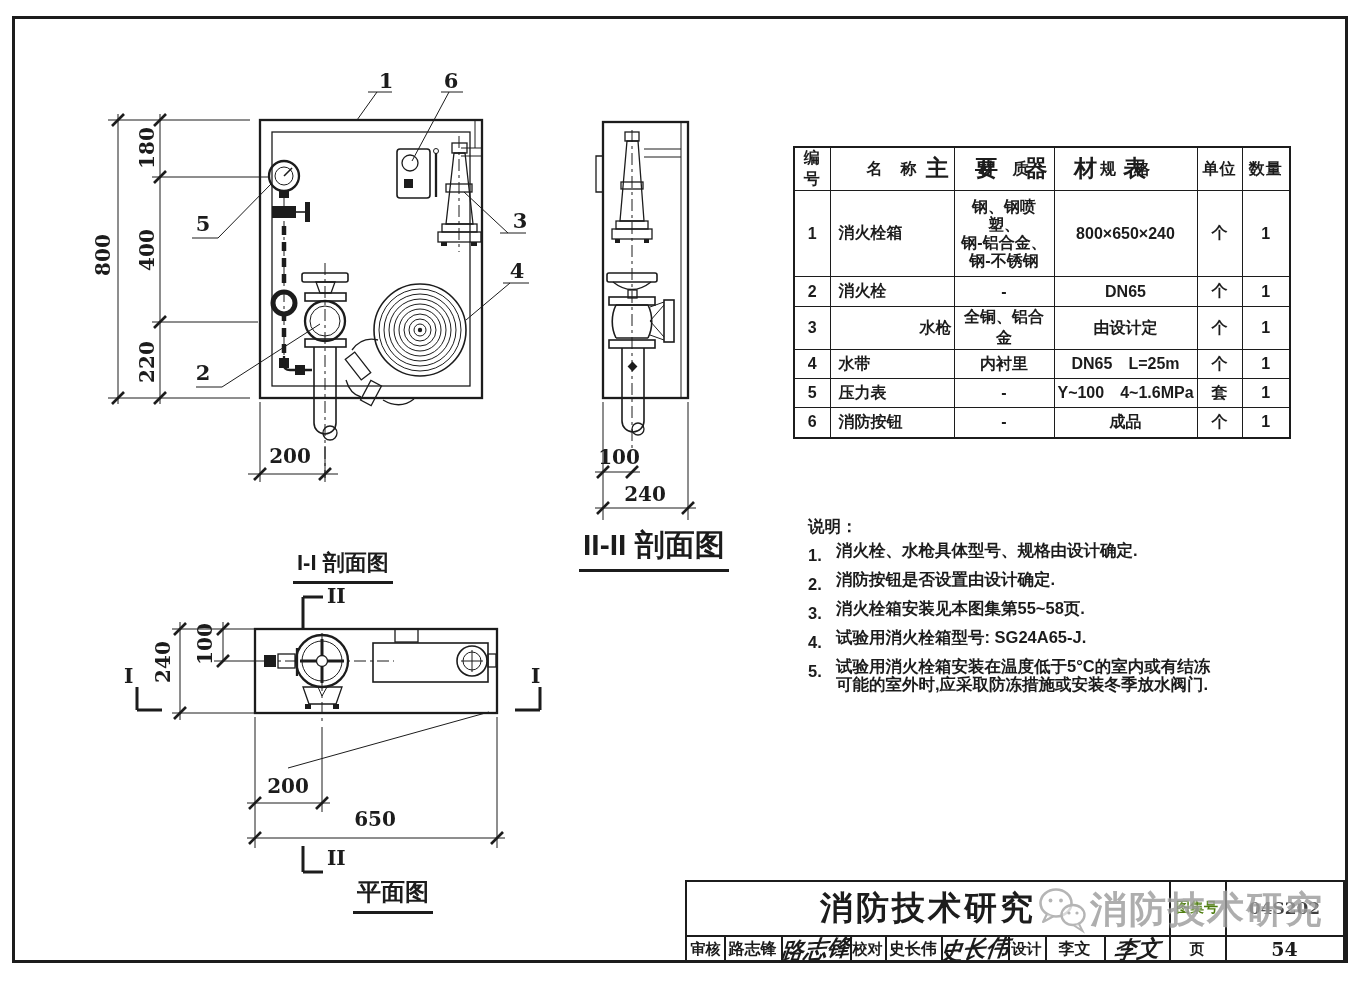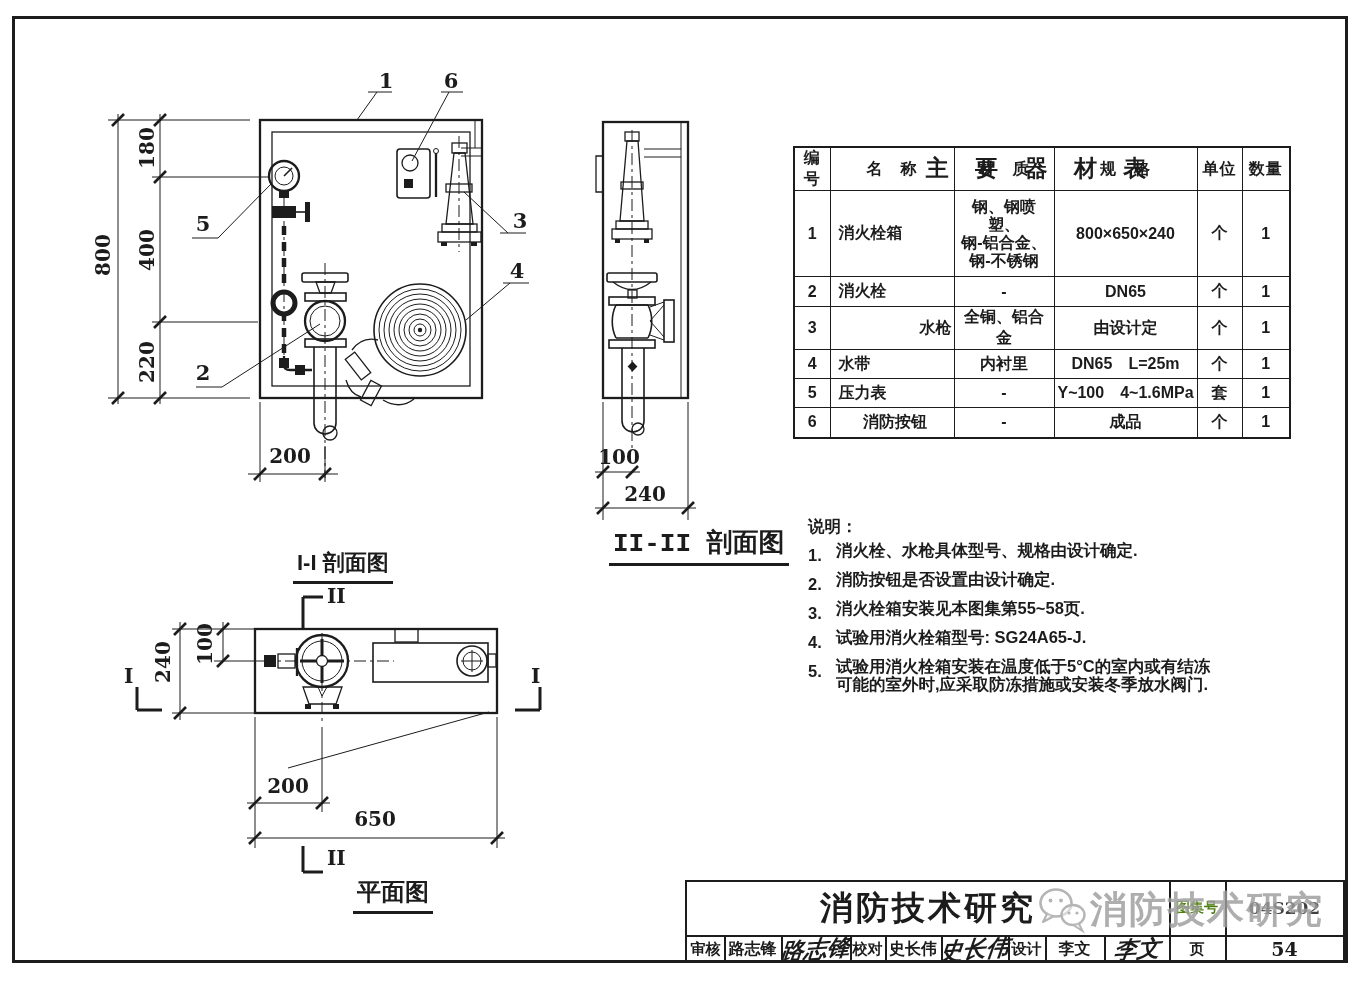--- a/index.html
+++ b/index.html
@@ -273,21 +273,21 @@
   <div class="abs callout" style="left:441px;top:68px;">6</div>
   <div class="abs callout" style="left:193px;top:211px;">5</div>
   <div class="abs callout" style="left:510px;top:208px;">3</div>
   <div class="abs callout" style="left:193px;top:360px;">2</div>
   <div class="abs callout" style="left:507px;top:258px;">4</div>
 
   <div class="abs viewlabel" style="left:293px;top:548px;font-size:22px;text-align:right;">I-I 剖面图</div>
 
   <div class="abs dim" style="left:596px;top:447px;width:46px;">100</div>
   <div class="abs dim" style="left:610px;top:484px;width:70px;">240</div>
-  <div class="abs viewlabel" style="left:609px;top:525px;font-size:26px;font-family:Liberation Mono, monospace;">II-II 剖面图</div>
+  <div class="abs viewlabel" style="left:579px;top:525px;font-size:30px;">II-II 剖面图</div>
 
   <div class="abs dim rot" style="left:141px;top:652px;width:44px;">240</div>
   <div class="abs dim rot" style="left:183px;top:634px;width:44px;">100</div>
   <div class="abs dim" style="left:253px;top:776px;width:70px;">200</div>
   <div class="abs dim" style="left:330px;top:809px;width:90px;">650</div>
   <div class="abs marker" style="left:327px;top:584px;">II</div>
   <div class="abs marker" style="left:327px;top:846px;">II</div>
   <div class="abs marker" style="left:124px;top:664px;">I</div>
   <div class="abs marker" style="left:531px;top:664px;">I</div>
   <div class="abs viewlabel" style="left:353px;top:876px;font-size:24px;">平面图</div>
@@ -350,21 +350,21 @@
       <tr class="r5">
         <td>5</td>
         <td style="text-align:left;padding-left:8px;">压力表</td>
         <td>-</td>
         <td>Y~100　4~1.6MPa</td>
         <td>套</td>
         <td>1</td>
       </tr>
       <tr class="r6">
         <td>6</td>
-        <td style="text-align:center;padding-left:8px;">消防按钮</td>
+        <td style="text-align:left;padding-left:8px;">消防按钮</td>
         <td>-</td>
         <td>成品</td>
         <td>个</td>
         <td>1</td>
       </tr>
     </tbody>
       </table>
   </div>
 
   <div id="notes" class="abs" style="left:808px;top:512px;">

